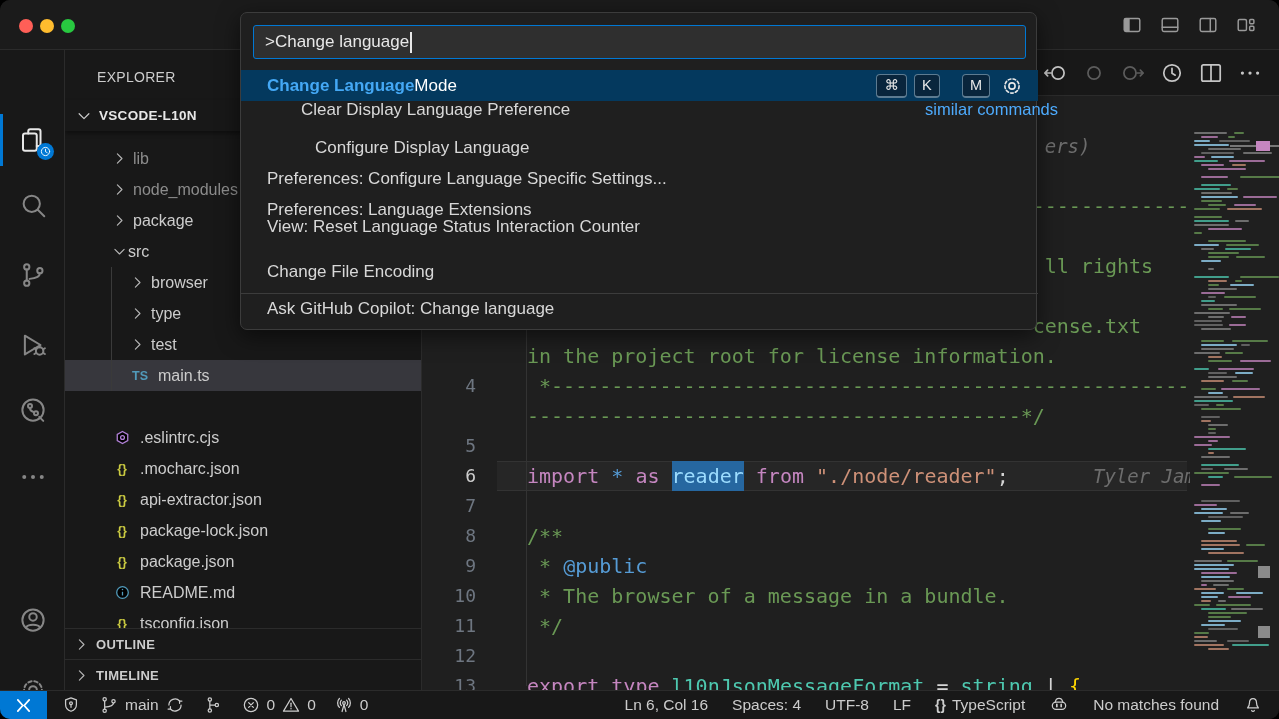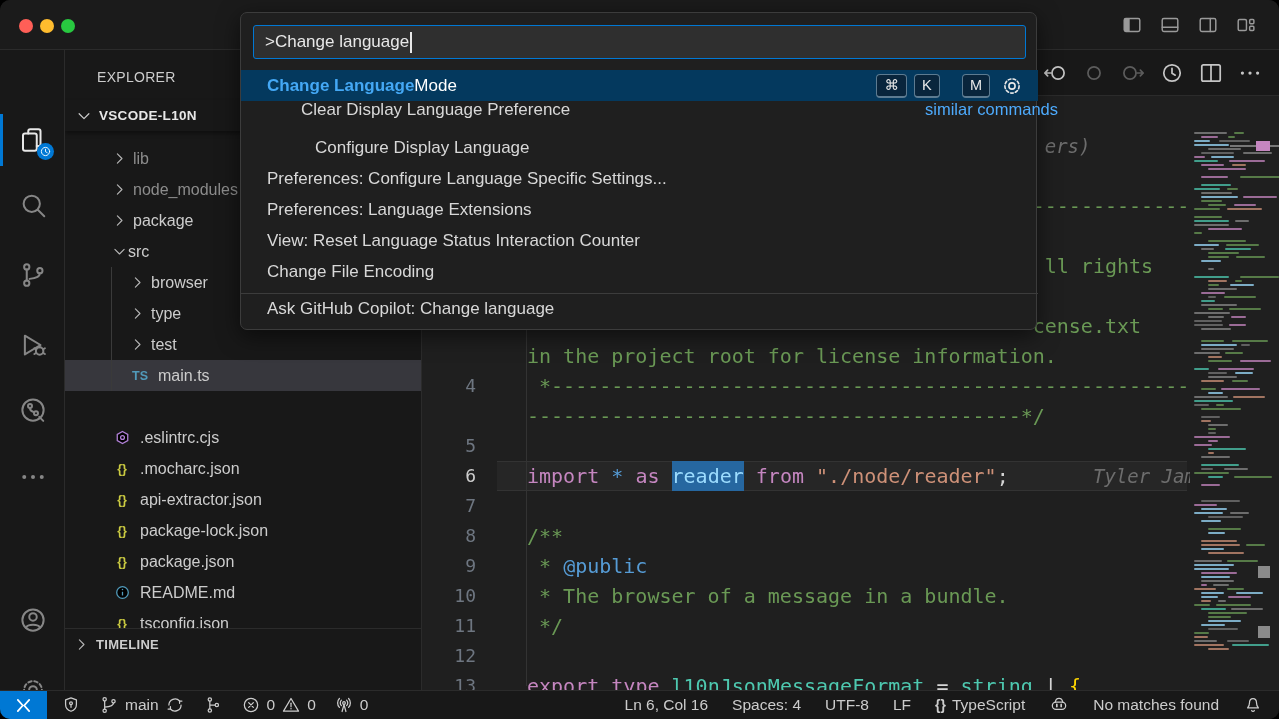--- a/index.html
+++ b/index.html
@@ -338,20 +338,28 @@
         </div>
         <div class="trow" style="top: 477px;">
           <span style="width: 46px; flex: 0 0 auto;"></span>
           <span class="ficon" style="color: rgb(203, 203, 65);">{}</span>
           <span>tsconfig.json</span>
         </div>
         <div id="indent-guide" style="top: 136px; height: 124px;"></div>
       </div>
     <div id="sections"></div>
   <div class="section-header" style="top: 578px;">
+        <div class="chev ic">
+          <svg viewBox="0 0 24 24">
+            <path d="M9 5.5l6.5 6.5L9 18.5"></path>
+          </svg>
+        </div>
+        <span>OUTLINE</span>
+      </div>
+      <div class="section-header" style="top: 609px;">
         <div class="chev ic">
           <svg viewBox="0 0 24 24">
             <path d="M9 5.5l6.5 6.5L9 18.5"></path>
           </svg>
         </div>
         <span>TIMELINE</span>
       </div>
     </div>
 
   <div id="tabstrip">
@@ -633,21 +641,21 @@
           <span class="grow"></span>
         </div>
         <div class="pitem" style="top: 93px;">
           <span>Preferences: Configure Language Specific Settings...</span>
           <span class="grow"></span>
         </div>
         <div class="pitem" style="top: 124px;">
           <span>Preferences: Language Extensions</span>
           <span class="grow"></span>
         </div>
-        <div class="pitem" style="top: 155px;">
+        <div class="pitem" style="top: 141px;">
           <span>View: Reset Language Status Interaction Counter</span>
           <span class="grow"></span>
         </div>
         <div class="pitem" style="top: 186px;">
           <span>Change File Encoding</span>
           <span class="grow"></span>
         </div>
         <div class="pitem sep" style="top: 223px;">
           <span>Ask GitHub Copilot: Change language</span>
           <span class="grow"></span>

